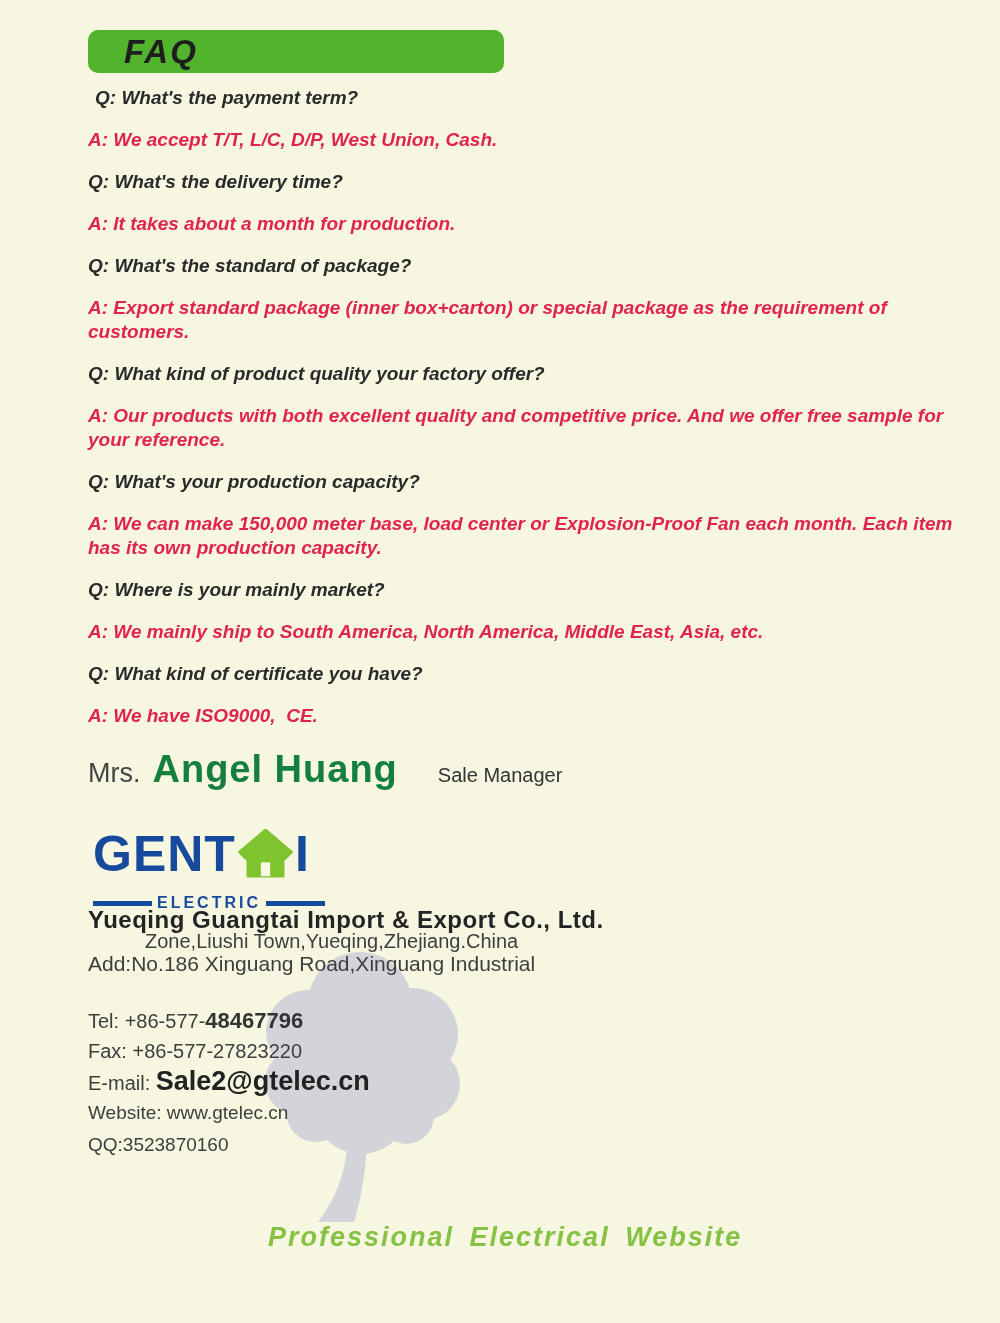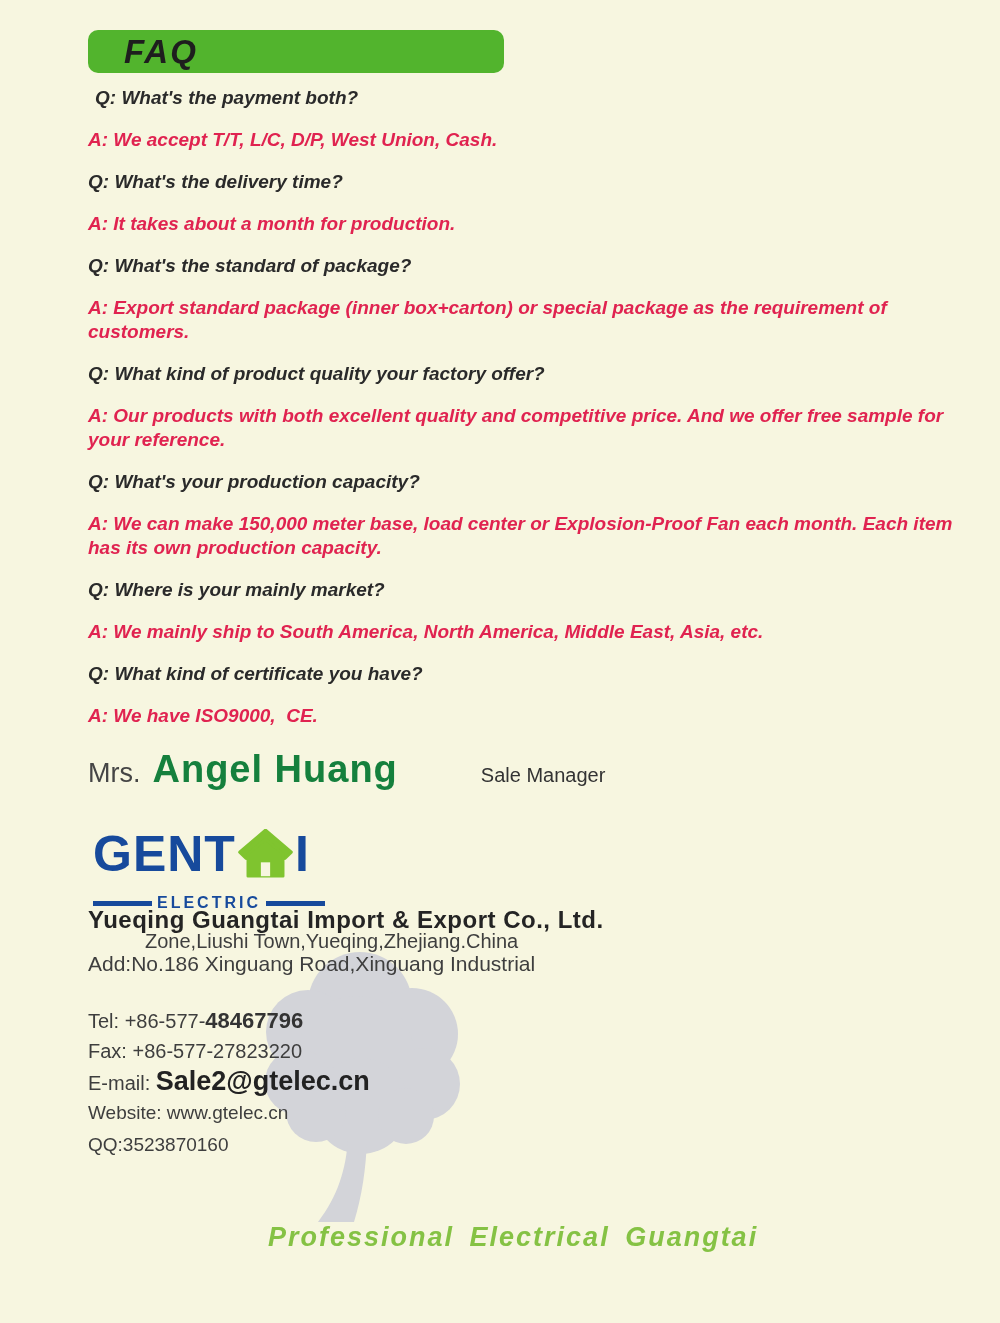--- a/index.html
+++ b/index.html
@@ -41,21 +41,21 @@
   .qa-list p.q:first-child { padding-left: 7px; }
   .qa-list p.a { color: #e02350; }
   
   .signature {
     position: absolute;
     left: 88px; top: 748px;
     display: flex; align-items: baseline;
   }
   .sig-prefix { font-size: 27px; color: #454545; }
   .sig-name { font-size: 38px; font-weight: 700; color: #15803d; letter-spacing: 1px; margin-left: 12px; }
-  .sig-title { font-size: 20px; color: #333; margin-left: 83px; }
+  .sig-title { font-size: 20px; color: #333; margin-left: 40px; }
   
   .logo { position: absolute; left: 93px; top: 826px; width: 232px; }
   .logo-row {
     display: flex; align-items: flex-end;
     font-size: 50px; font-weight: 900; color: #174a9c;
     line-height: 44px; letter-spacing: 1px; text-align: right;
   }
   .logo-house { width: 57px; height: 50px; margin: 0 1px; position: relative; top: 3px; }
   .logo-sub { display: flex; align-items: center; width: 100%; margin-top: 18px; }
   .logo-sub .dash { flex: 1; height: 5px; background: #174a9c; }
@@ -94,21 +94,21 @@
 </head>
 <body>
 
 <div class="page">
 
   <div class="banner">
     <span>FAQ</span>
   </div>
 
   <div class="qa-list">
-    <p class="q">Q: What's the payment both?</p>
+    <p class="q">Q: What's the payment term?</p>
     <p class="a">A: We accept T/T, L/C, D/P, West Union, Cash.</p>
     <p class="q">Q: What's the delivery time?</p>
     <p class="a">A: It takes about a month for production.</p>
     <p class="q">Q: What's the standard of package?</p>
     <p class="a">A: Export standard package (inner box+carton) or special package as the requirement of customers.</p>
     <p class="q">Q: What kind of product quality your factory offer?</p>
     <p class="a">A: Our products with both excellent quality and competitive price. And we offer free sample for your reference.</p>
     <p class="q">Q: What's your production capacity?</p>
     <p class="a">A: We can make 150,000 meter base, load center or Explosion-Proof Fan each month. Each item has its own production capacity.</p>
     <p class="q">Q: Where is your mainly market?</p>
@@ -160,15 +160,15 @@
   <div class="contact">
     <div class="addr1">Add:No.186 Xinguang Road,Xinguang Industrial</div>
     <div class="addr2">Zone,Liushi Town,Yueqing,Zhejiang.China</div>
     <div class="tel"><span>Tel: +86-577-</span><b>48467796</b></div>
     <div class="fax">Fax: +86-577-27823220</div>
     <div class="email"><span>E-mail: </span><b>Sale2@gtelec.cn</b></div>
     <div class="web">Website: www.gtelec.cn</div>
     <div class="qq">QQ:3523870160</div>
   </div>
 
-  <div class="tagline">Professional Electrical Guangtai</div>
+  <div class="tagline">Professional Electrical Website</div>
 
 </div>
 
 </body></html>

